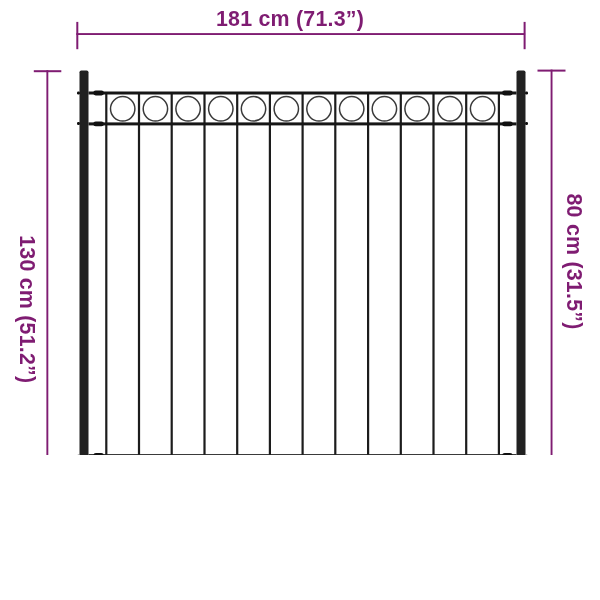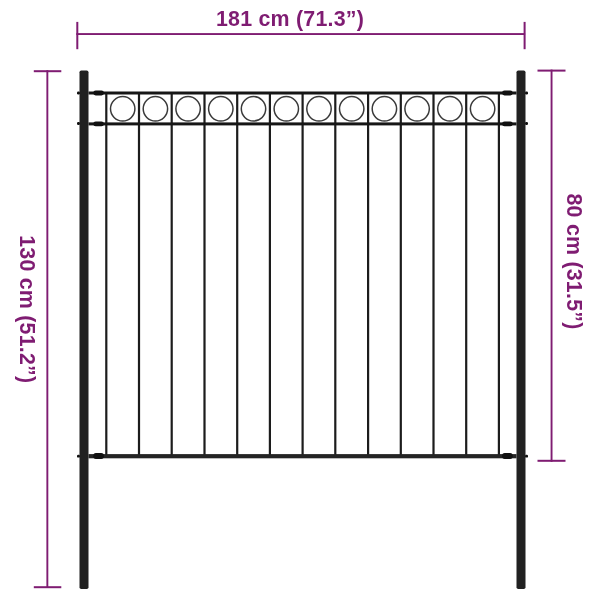--- a/index.html
+++ b/index.html
@@ -1,16 +1,16 @@
 <!DOCTYPE html>
 <html><head>
 <meta charset="utf-8">
 <style>
   html,body{margin:0;padding:0;background:#ffffff;}
-  .page{position:relative;width:600px;height:600px;background:#ffffff;overflow:hidden;
+  .page{position:relative;width:600px;height:455px;background:#ffffff;overflow:hidden;
         font-family:"Liberation Sans", sans-serif;}
   svg{display:block;}
 </style>
 </head>
 <body>
 <div class="page">
 <svg width="600" height="600" viewBox="0 0 600 600">
 
   <rect x="0" y="0" width="600" height="600" fill="#ffffff"></rect>
 

